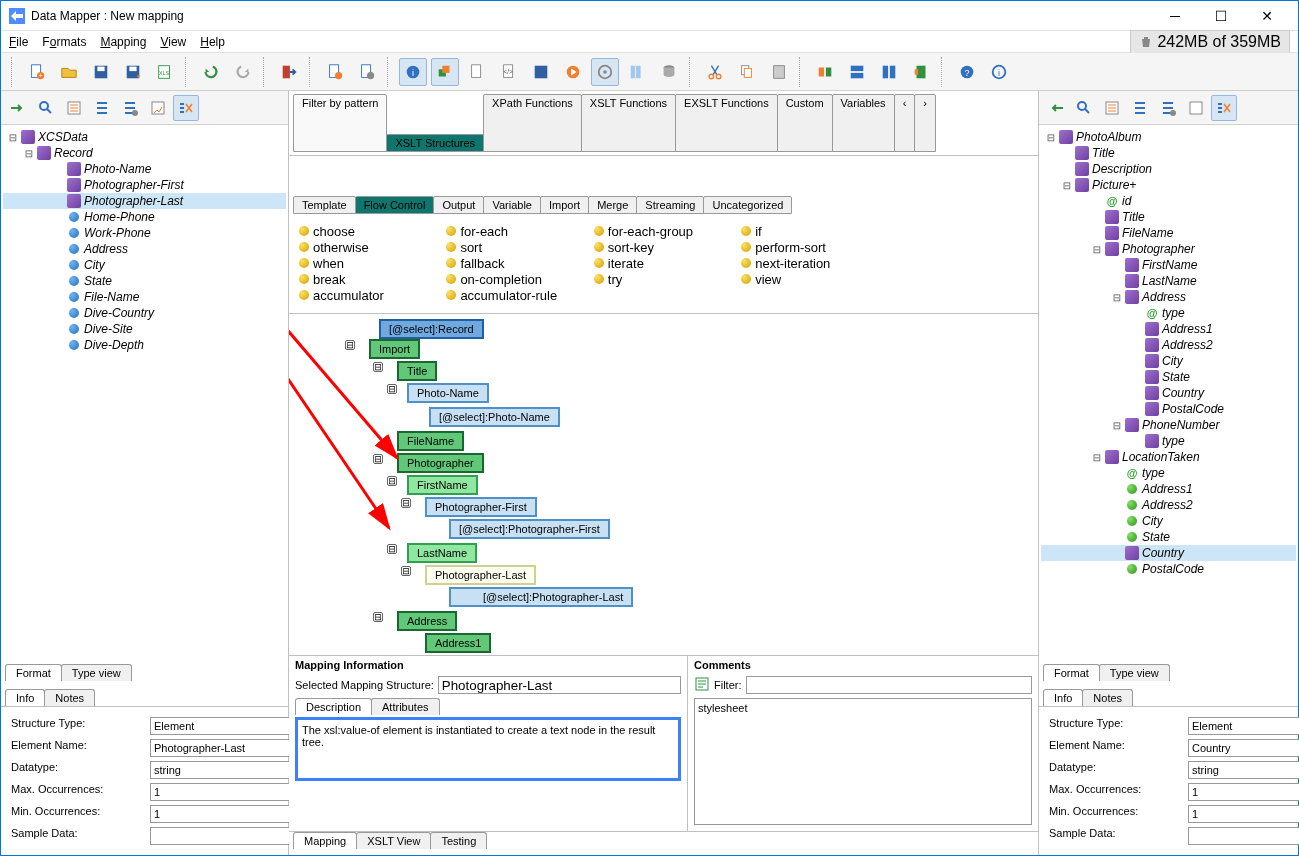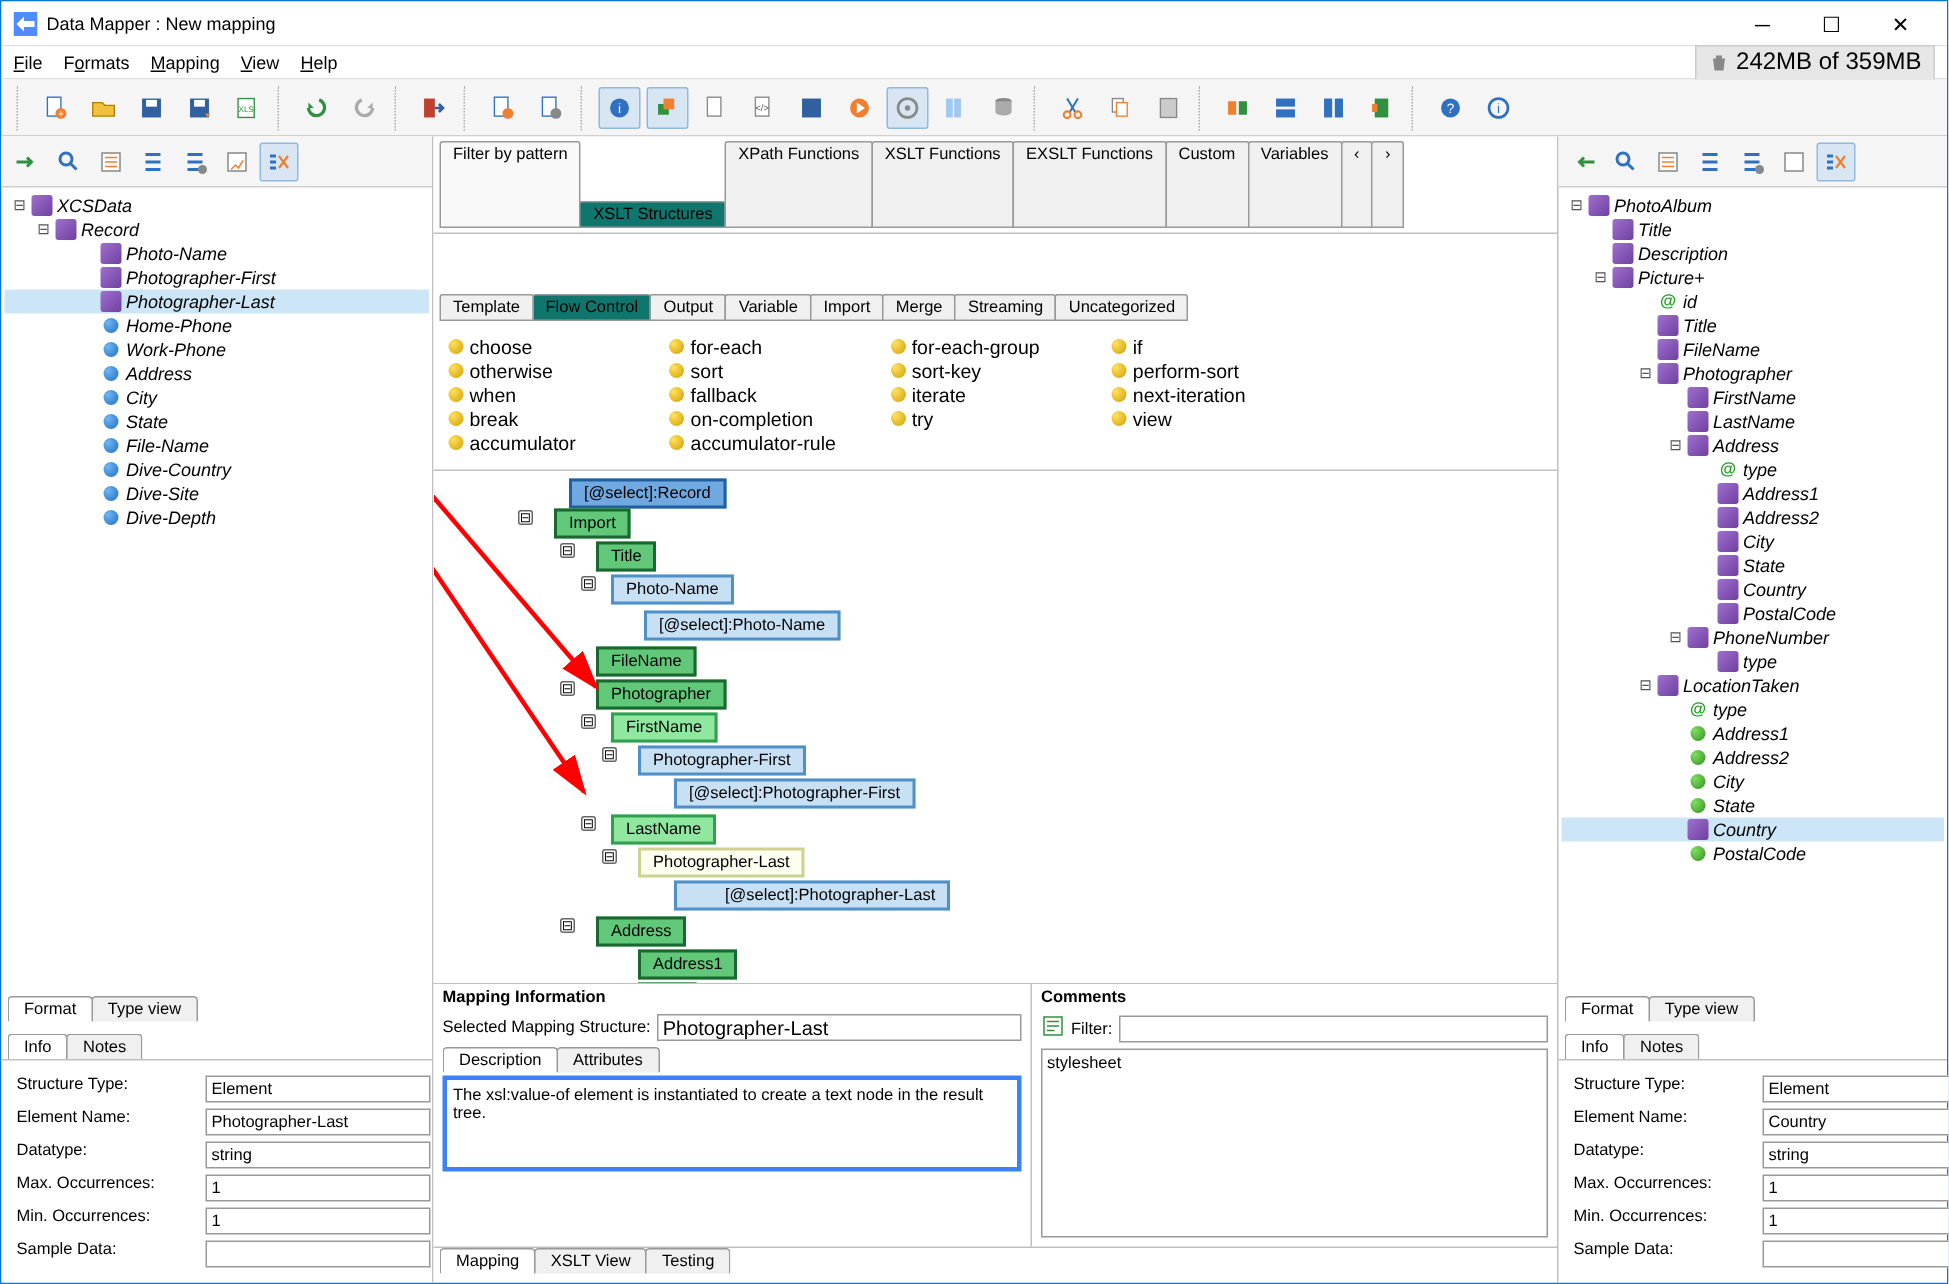--- a/index.html
+++ b/index.html
@@ -39,21 +39,21 @@
 .node-purple { background: linear-gradient(135deg,#a070d0,#7040a0); border-radius:2px; }
 .node-blue { width:10px;height:10px;border-radius:50%; background: radial-gradient(circle at 30% 30%, #6db4f4, #2070c0); }
 .node-green { width:10px;height:10px;border-radius:50%; background: radial-gradient(circle at 30% 30%, #80e060, #309020); }
 .node-at { color:#20a020; font-weight:bold; font-size:11px; }
 .tree-node.selected { background: #cde6f7; }
 .tree-node .label { font-style: italic; }
 .tabs-row { display: flex; align-items: flex-end; padding: 2px 4px 0 4px; gap: 0; }
 .tab { border: 1px solid #999; border-bottom: none; padding: 2px 10px; background: #f0f0f0; font-size: 11px; margin-right: -1px; border-radius: 3px 3px 0 0; cursor:default; }
 .tab.active { background: #fff; z-index:1; position:relative; }
 .info-panel { border-top: 1px solid #c0c0c0; padding: 4px; }
-.info-grid { display:grid; grid-template-columns: 120px 1fr; gap:4px 6px; padding:6px; font-size:11px;}
+.info-grid { display:grid; grid-template-columns: 120px 1fr; gap:4px 19px; padding:6px; font-size:11px;}
 .info-grid input { border: 1px solid #999; padding:1px 3px; font-size:11px; height:18px; }
 .center-tabs { display:flex; flex-wrap:wrap; gap:0; padding:3px 4px 0 4px; border-bottom: 1px solid #c0c0c0; }
 .ctab { border:1px solid #999; padding:2px 8px; font-size:11px; background:#f0f0f0; margin:0 -1px 3px 0; border-radius:2px 2px 0 0; }
 .ctab.toggle { background:#f9f9f9; }
 .ctab.active { background:#0f766e;margin-top:40px; }
 .cat-tabs { display:flex; padding:0 4px; }
 .palette { display:grid; grid-template-columns: repeat(5, 1fr); padding:6px 10px 10px 10px; gap:2px 8px; border-bottom:1px solid #c0c0c0; }
 .pal-item { display:flex; align-items:center; gap:4px; font-size:13px; height:16px; }
 .pal-bullet { width:10px;height:10px;border-radius:50%; background: radial-gradient(circle at 30% 30%, #ffe060, #d0a000); }
 .canvas-area { flex:1; overflow:auto; background:#fff; position:relative; padding:10px 0 0 60px; }

